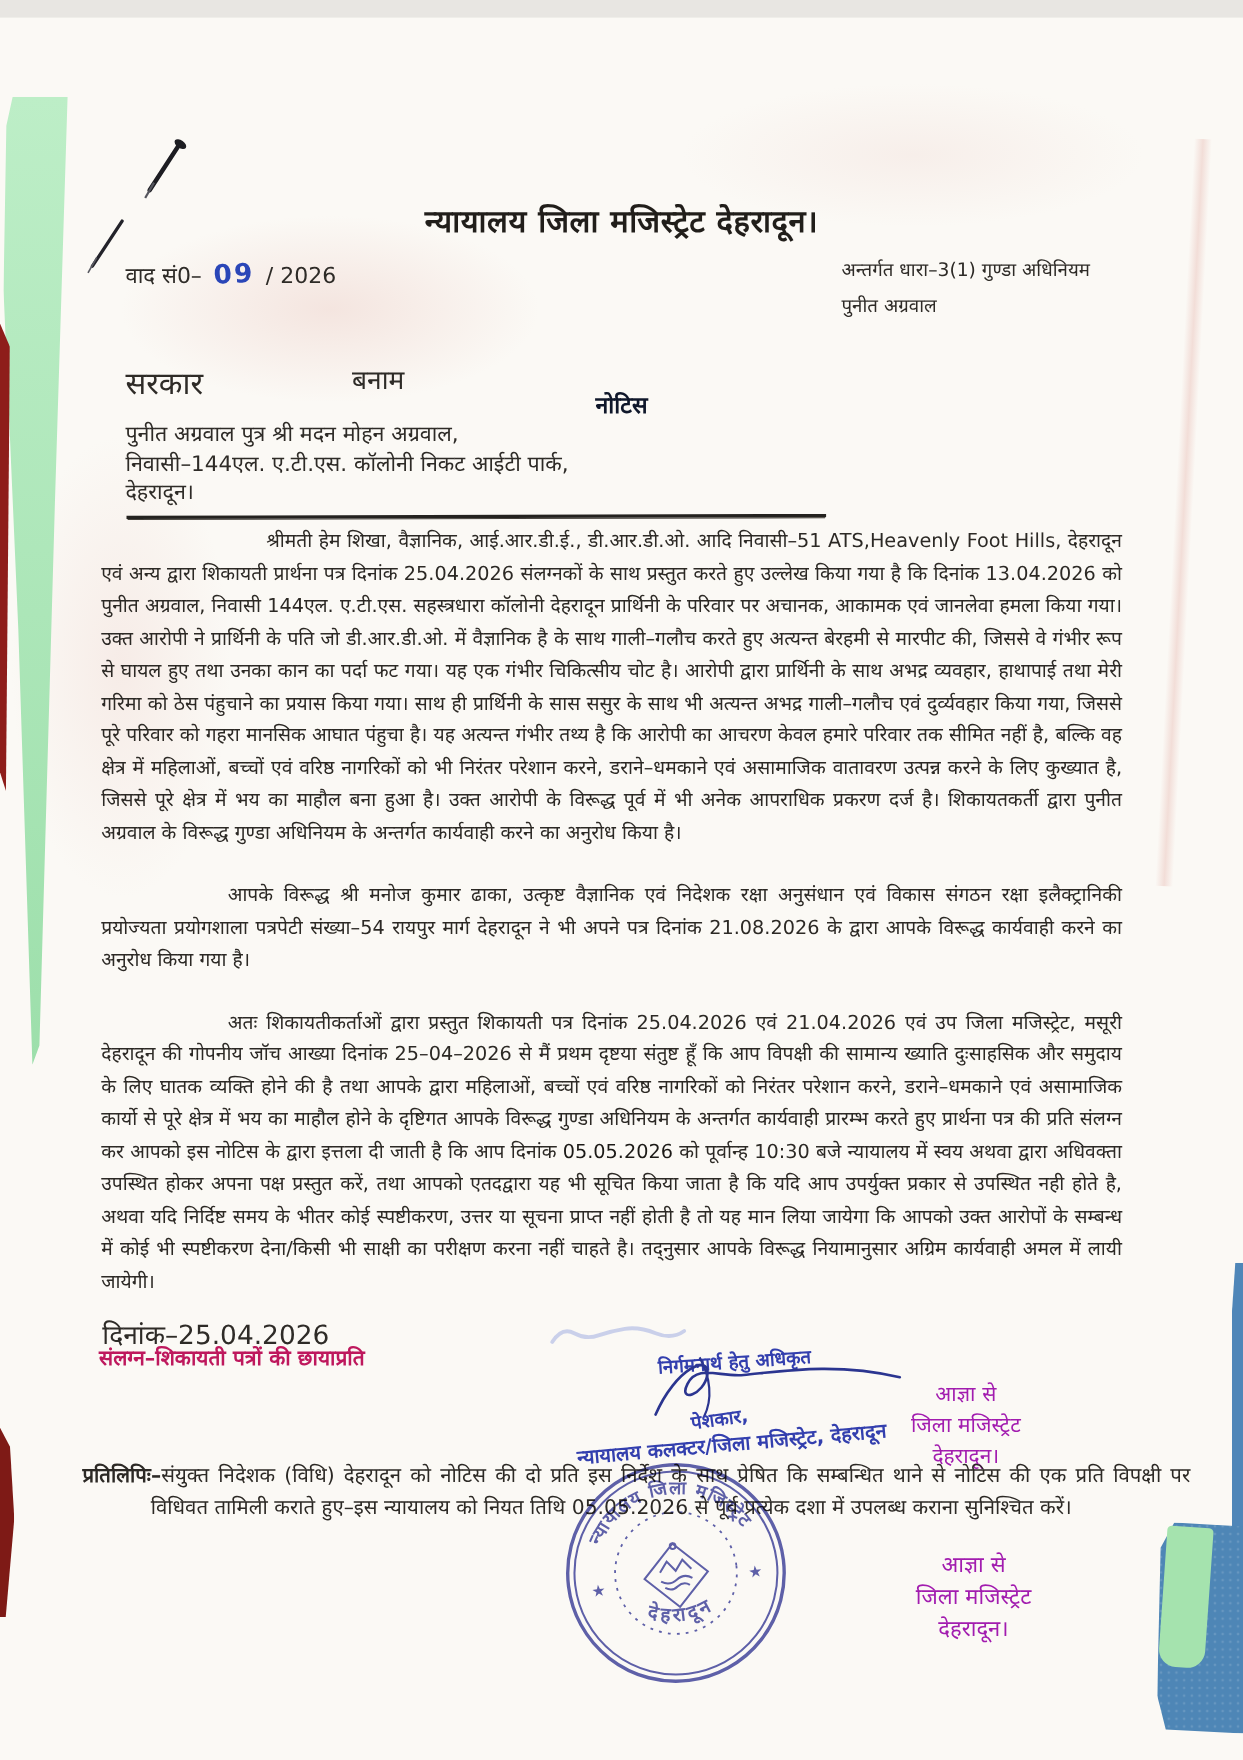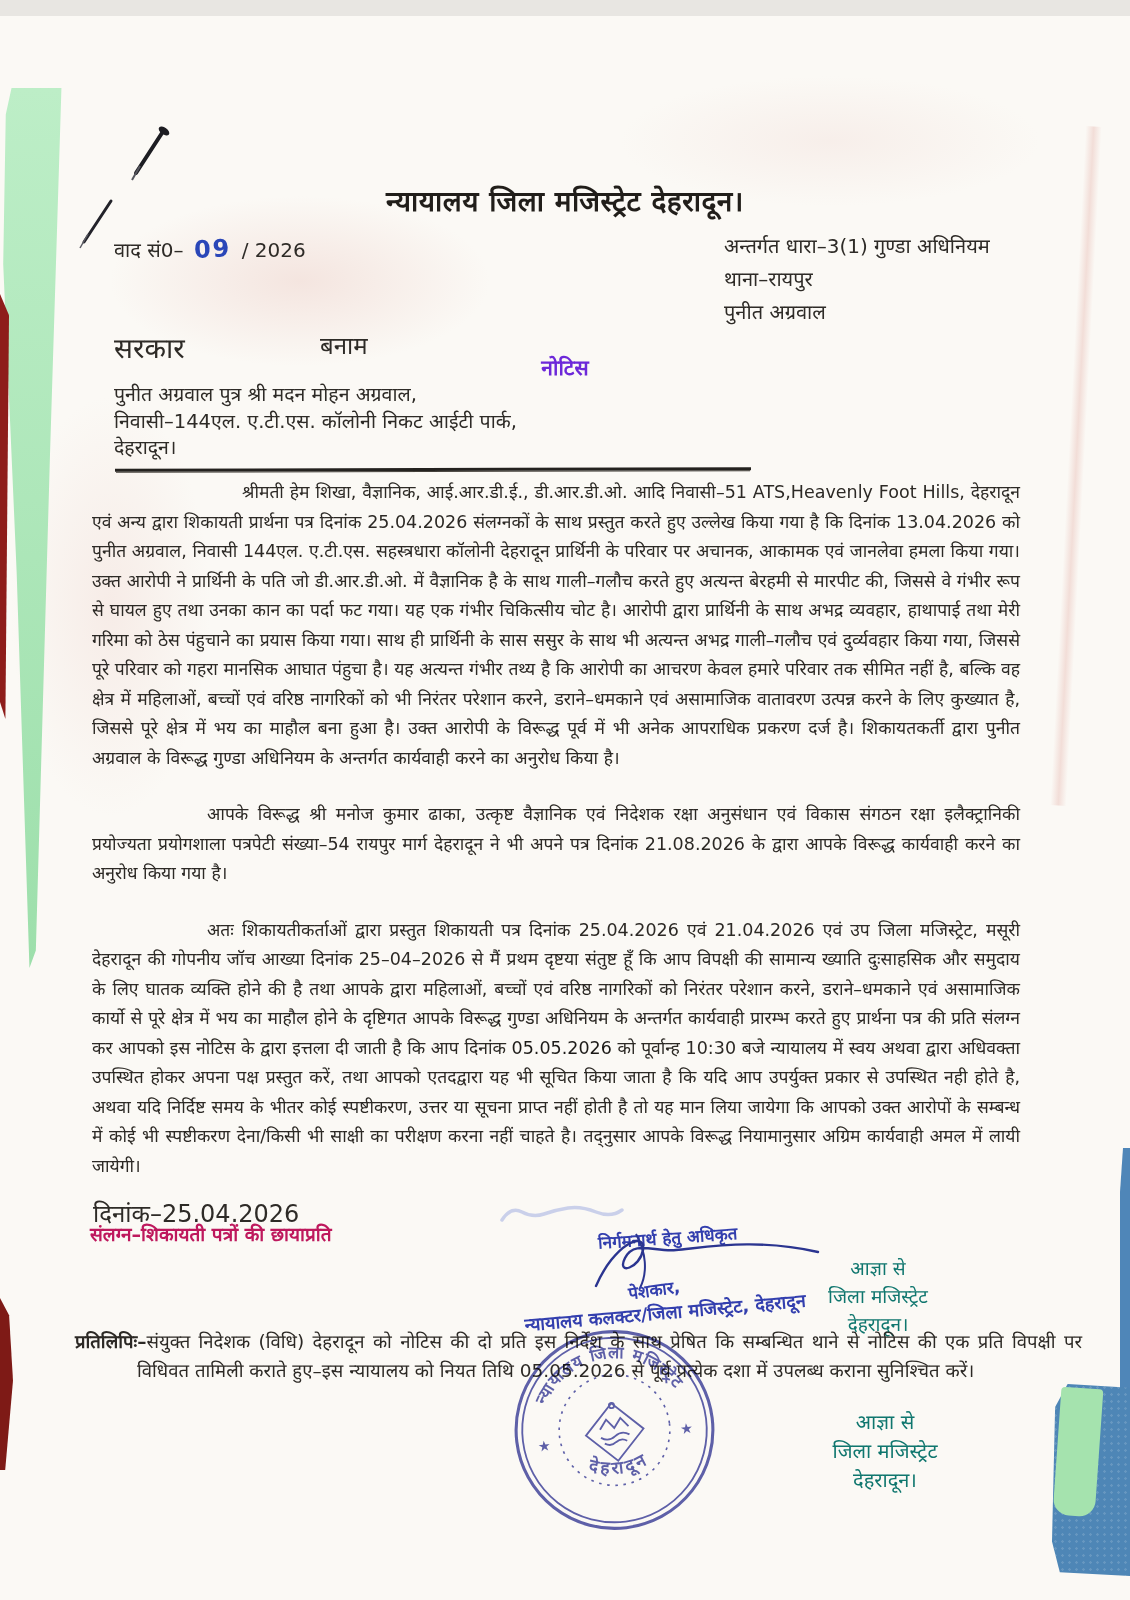--- a/index.html
+++ b/index.html
@@ -45,44 +45,44 @@
   .pink3{left:1068px;top:110px;width:16px;height:680px;transform:rotate(3deg);
     background:linear-gradient(90deg,transparent,rgba(222,158,148,.30),transparent);}
   .pink4{left:620px;top:60px;width:420px;height:130px;
     background:radial-gradient(closest-side,rgba(238,214,208,.30),transparent);}
   
   .title{left:0;top:165px;width:1130px;text-align:center;
     font-size:28px;font-weight:700;letter-spacing:.5px;color:#211e1a;}
   .case-line{left:114px;top:219px;font-size:20px;white-space:nowrap;}
   .case-number{color:#2a46b8;font-size:24px;font-weight:600;display:inline-block;
     transform:rotate(-3deg);padding:0 4px;letter-spacing:2px;}
-  .head-right{left:724px;top:214px;font-size:20px;line-height:33px;}
+  .head-right{left:765px;top:214px;font-size:17px;line-height:33px;}
   .party-left{left:114px;top:312px;font-size:28px;}
   .party-vs{left:320px;top:312px;font-size:24px;}
   .notice-heading{left:0;top:337px;width:1130px;text-align:center;
-    font-size:21px;font-weight:700;color:#6d28d9;}
+    font-size:21px;font-weight:700;color:#0f172a;}
   .addressee{left:114px;top:366px;font-size:19.5px;line-height:26.5px;}
   .rule{left:115px;top:452px;width:636px;height:3px;background:#24221f;
     box-shadow:0 2px 0 -1px #44403a;transform:rotate(-.15deg);}
   .body-text{left:92px;top:462px;width:928px;font-size:17.5px;line-height:29.5px;
     text-align:justify;color:#2c2925;}
   .body-text p{margin:0 0 27px 0;}
   .body-text p.p1{text-indent:150px;}
   .body-text p.p2,.body-text p.p3{text-indent:115px;}
   .bold-date{font-weight:400;color:#1c1a17;}
   .enclosure{left:90px;top:1205px;font-size:19px;font-weight:700;color:#be185d;}
   .date-line{left:93px;top:1180px;font-size:24px;}
   
   .stamp-line1{left:598px;top:1210px;font-size:17px;font-weight:700;color:#333fae;
     transform:rotate(-4deg);white-space:nowrap;}
   .stamp-line2{left:628px;top:1262px;font-size:17px;font-weight:700;color:#333fae;
     transform:rotate(-8deg);white-space:nowrap;}
   .stamp-line3{left:524px;top:1284px;font-size:18px;font-weight:700;color:#333fae;
     transform:rotate(-5deg);white-space:nowrap;}
-  .by-order{text-align:center;font-size:19px;line-height:28px;color:#0f766e;}
+  .by-order{text-align:center;font-size:19px;line-height:28px;color:#a21caf;}
   .by-order.first{left:798px;top:1238px;width:160px;}
   .by-order.second{left:800px;top:1392px;width:170px;font-size:20px;line-height:29px;}
   .copy-note{left:75px;top:1312px;width:945px;font-size:18.5px;line-height:28.5px;
     text-align:justify;padding-left:62px;text-indent:-62px;color:#2c2925;}
   .copy-label{font-weight:600;}
   .seal{left:512px;top:1308px;opacity:.82;mix-blend-mode:multiply;
     transform:rotate(-7deg);}
   .signature{left:588px;top:1210px;}
   .scribble{left:498px;top:1178px;opacity:.38;}
   .pins{left:70px;top:100px;}
@@ -114,21 +114,20 @@
   <div class="abs title">न्यायालय जिला मजिस्ट्रेट देहरादून।</div>
 
   <div class="abs case-line">
     <span>वाद सं0–</span>
     <span class="case-number">09</span>
     <span>/ 2026</span>
   </div>
 
   <div class="abs head-right">
     <div>अन्तर्गत धारा–3(1) गुण्डा अधिनियम</div>
-    <div>थाना–रायपुर</div>
     <div>पुनीत अग्रवाल</div>
   </div>
 
   <div class="abs party-left">सरकार</div>
   <div class="abs party-vs">बनाम</div>
 
   <div class="abs notice-heading">नोटिस</div>
 
   <div class="abs addressee">
     <div>पुनीत अग्रवाल पुत्र श्री मदन मोहन अग्रवाल,</div>

